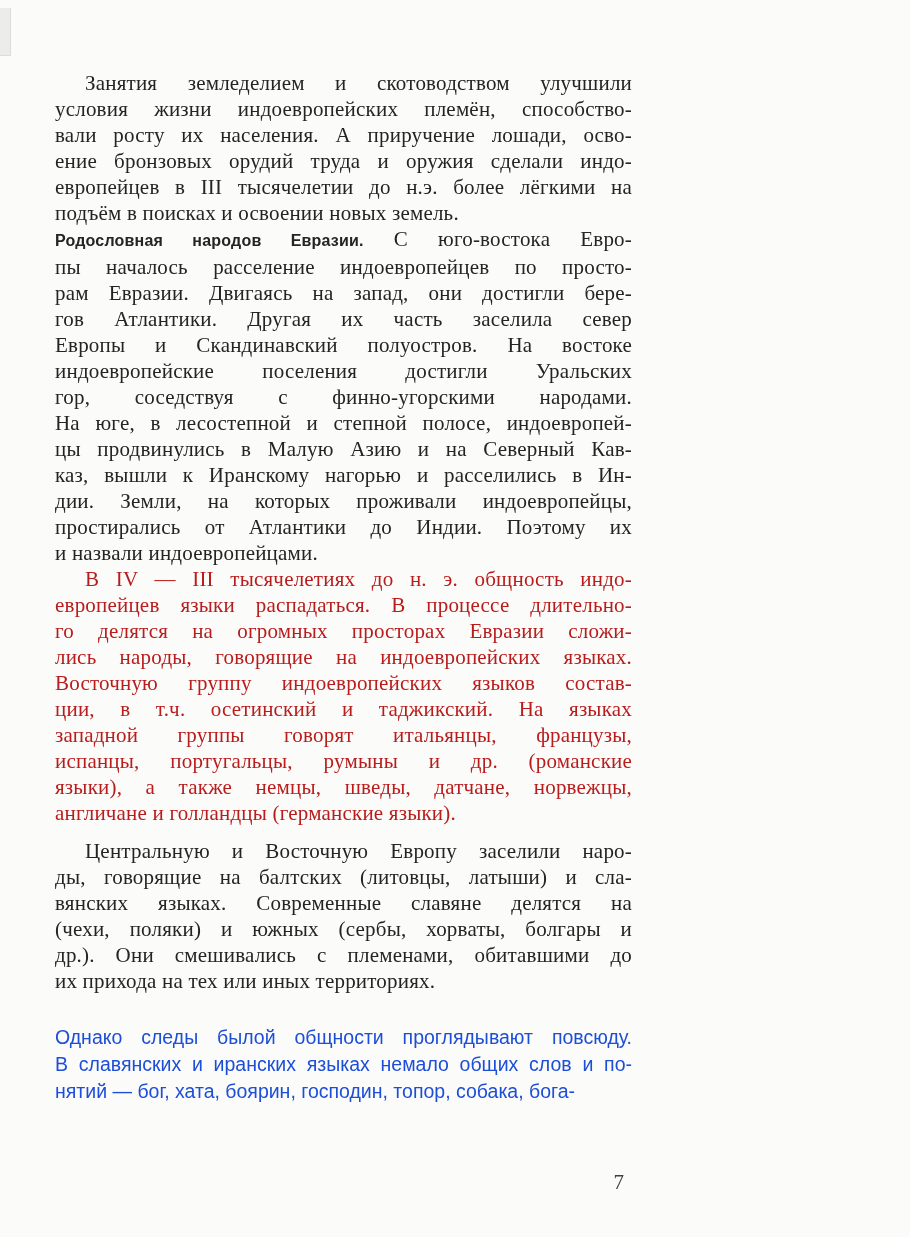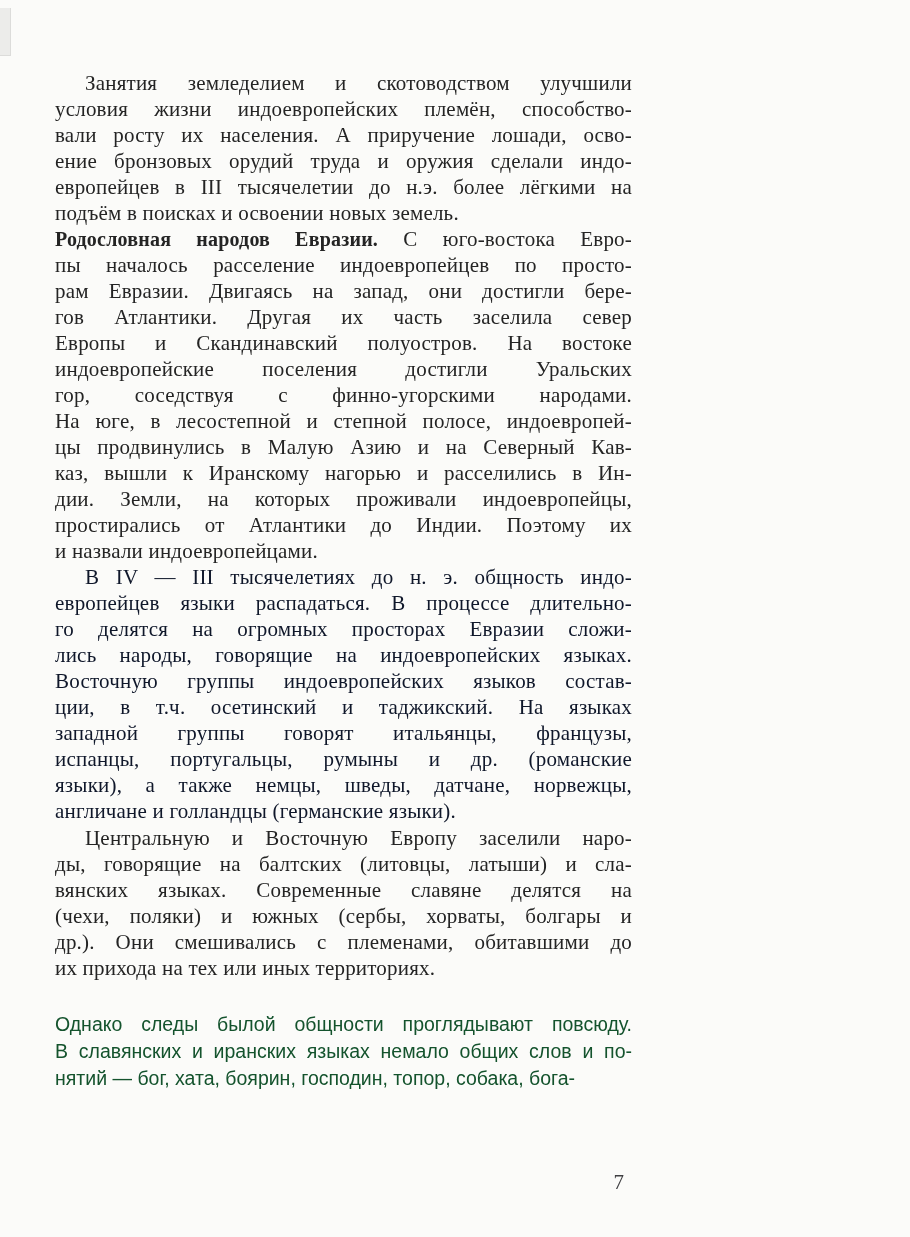--- a/index.html
+++ b/index.html
@@ -30,32 +30,32 @@
     color: #242424;
     letter-spacing: 0.2px;
   }
   .para.sans {
     font-family: "Liberation Sans", sans-serif;
     font-size: 19.5px;
     line-height: 27px;
     color: #3a3a3a;
     margin-top: 30px;
   }
-  .para.gap { margin-top: 1px; }
+  .para.gap { margin-top: 12px; }
   .line {
     text-align: justify;
     text-align-last: justify;
     white-space: normal;
   }
   .line.last { text-align-last: left; }
   .line.indent { text-indent: 30px; }
   span.b {
-    font-family: Liberation Serif, serif;
+    font-family: Liberation Sans, sans-serif;
     font-weight: 700;
-    font-size: 20px;
+    font-size: 16px;
   }
   span.i { }
   .page-number {
     position: absolute;
     left: 55px; top: 1170px;
     width: 577px;
     text-align: right;
     padding-right: 8px;
     box-sizing: border-box;
     font-family: "Liberation Serif", serif;
@@ -85,40 +85,40 @@
       <div class="line"><span>Европы и Скандинавский полуостров. На востоке</span></div>
       <div class="line"><span>индоевропейские поселения достигли Уральских</span></div>
       <div class="line"><span>гор, соседствуя с финно-угорскими народами.</span></div>
       <div class="line"><span>На юге, в лесостепной и степной полосе, индоевропей-</span></div>
       <div class="line"><span>цы продвинулись в Малую Азию и на Северный Кав-</span></div>
       <div class="line"><span>каз, вышли к Иранскому нагорью и расселились в Ин-</span></div>
       <div class="line"><span>дии. Земли, на которых проживали индоевропейцы,</span></div>
       <div class="line"><span>простирались от Атлантики до Индии. Поэтому их</span></div>
       <div class="line last"><span>и назвали </span><span class="i">индоевропейцами</span><span>.</span></div>
     </div>
-    <div class="para serif" style="color: #0f172a;">
+    <div class="para serif" style="color: #b91c1c;">
       <div class="line indent"><span>В IV — III тысячелетиях до н. э. общность индо-</span></div>
       <div class="line"><span>европейцев языки распадаться. В процессе длительно-</span></div>
       <div class="line"><span>го делятся на огромных просторах Евразии сложи-</span></div>
       <div class="line"><span>лись народы, говорящие на </span><span class="i">индоевропейских языках</span><span>.</span></div>
-      <div class="line"><span>Восточную группы индоевропейских языков состав-</span></div>
+      <div class="line"><span>Восточную группу индоевропейских языков состав-</span></div>
       <div class="line"><span>ции, в т.ч. осетинский и таджикский. На языках</span></div>
       <div class="line"><span>западной группы говорят итальянцы, французы,</span></div>
       <div class="line"><span>испанцы, португальцы, румыны и др. (романские</span></div>
       <div class="line"><span>языки), а также немцы, шведы, датчане, норвежцы,</span></div>
       <div class="line last"><span>англичане и голландцы (германские языки).</span></div>
     </div>
     <div class="para serif gap" style="color: rgb(36, 36, 36);">
       <div class="line indent"><span>Центральную и Восточную Европу заселили наро-</span></div>
       <div class="line"><span>ды, говорящие на балтских (литовцы, латыши) и сла-</span></div>
       <div class="line"><span>вянских языках. Современные славяне делятся на</span></div>
       <div class="line"><span>(чехи, поляки) и южных (сербы, хорваты, болгары и</span></div>
       <div class="line"><span>др.). Они смешивались с племенами, обитавшими до</span></div>
       <div class="line last"><span>их прихода на тех или иных территориях.</span></div>
     </div>
-    <div class="para sans" style="color: #14532d;">
+    <div class="para sans" style="color: #1d4ed8;">
       <div class="line"><span>Однако следы былой общности проглядывают повсюду.</span></div>
       <div class="line"><span>В славянских и иранских языках немало общих слов и по-</span></div>
       <div class="line last"><span>нятий — </span><span class="i">бог, хата, боярин, господин, топор, собака, бога-</span></div>
     </div>
   </div>
 
 <div class="page-number">7</div>
 
 </body></html>

